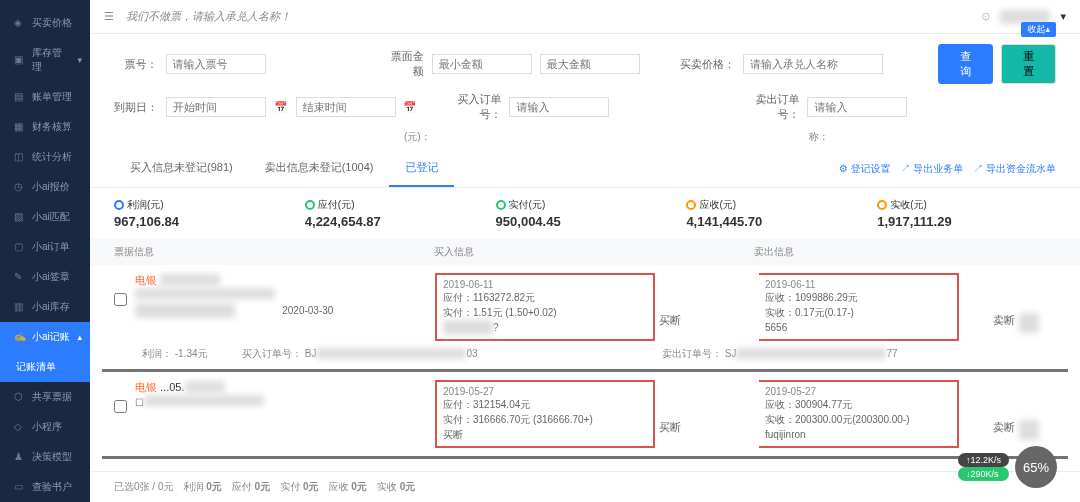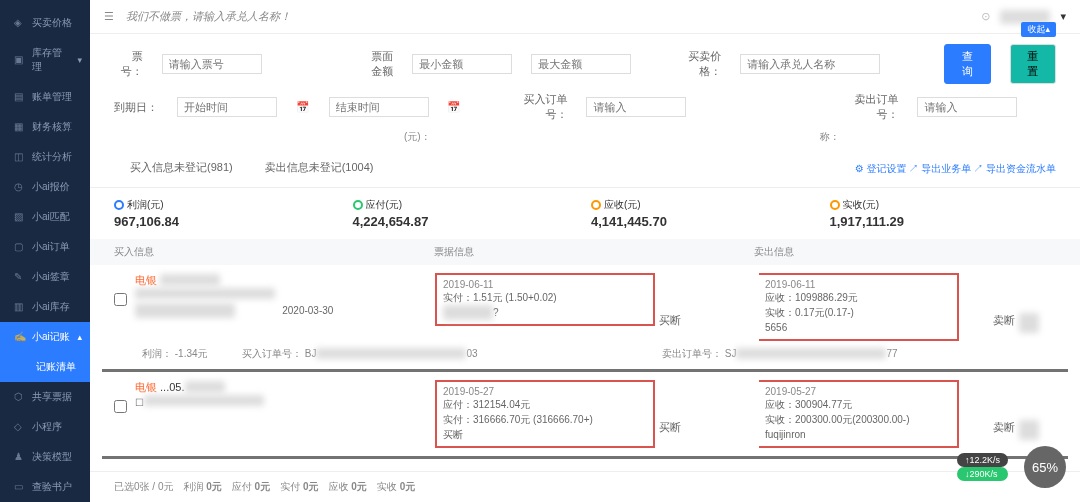--- a/index.html
+++ b/index.html
@@ -2,36 +2,36 @@
 <html><head>
 <meta charset="utf-8">
 <style>
 *{margin:0;padding:0;box-sizing:border-box;font-family:"Microsoft YaHei",Arial,sans-serif}
 body{background:#f5f6fa;font-size:11px;color:#333;overflow:hidden}
 .app{display:flex;height:502px;width:1080px}
 .sidebar{width:90px;background:#1a2942;color:#8b9ab5;display:flex;flex-direction:column;padding-top:8px;font-size:10px}
 .sb-item{padding:8px 8px 8px 14px;display:flex;align-items:center;gap:6px;cursor:pointer;position:relative}
 .sb-item.active{background:#2b7cff;color:#fff}
 .sb-item .ic{width:12px;height:12px;display:inline-block;opacity:.7}
-.sb-sub{background:#2b7cff;color:#fff;padding:8px 8px 8px 36px;font-size:10px}
+.sb-sub{background:#2b7cff;color:#fff;padding:8px 8px 8px 16px;font-size:10px}
 .main{flex:1;display:flex;flex-direction:column;background:#fff;overflow:hidden}
 .topbar{height:34px;display:flex;align-items:center;justify-content:space-between;padding:0 14px;border-bottom:1px solid #eee}
 .topbar .left{display:flex;align-items:center;gap:12px;color:#888}
 .topbar .right{display:flex;align-items:center;gap:10px}
 .filters{padding:10px 24px 6px;display:flex;flex-direction:column;gap:8px}
-.frow{display:flex;align-items:center;gap:19px}
+.frow{display:flex;align-items:center;gap:8px}
 .flabel{color:#666;width:44px;text-align:right}
 .finput{border:1px solid #ddd;padding:3px 6px;font-size:11px;width:100px;color:#aaa;background:#fff}
 .finput.wide{width:140px}
 .btn{padding:4px 14px;border-radius:3px;border:1px solid #ddd;background:#14b8a6;cursor:pointer;font-size:11px}
 .btn.primary{background:#2b7cff;color:#fff;border-color:#2b7cff}
 .tabs{display:flex;border-bottom:1px solid #eee;padding:0 24px;align-items:center}
 .tab{padding:10px 16px;color:#666;cursor:pointer;border-bottom:2px solid transparent}
 .tab.active{color:#2b7cff;border-bottom-color:#2b7cff}
-.tab-actions{margin-left:auto;display:flex;gap:2px;color:#2b7cff;font-size:10px}
+.tab-actions{margin-left:auto;display:flex;gap:10px;color:#2b7cff;font-size:10px}
 .stats{display:flex;padding:10px 24px;gap:12px}
 .stat{flex:1}
 .stat .lbl{font-size:10px;display:flex;align-items:center;gap:3px}
 .stat .val{font-size:13px;font-weight:bold;margin-top:2px}
 .dot{width:10px;height:10px;border-radius:50%;display:inline-block;border:2px solid;background:#fff}
 .dot.blue{border-color:#2b7cff}.dot.green{border-color:#29c76f}.dot.orange{border-color:#ff9800}
 .section-head{display:flex;background:#f7f8fa;padding:6px 24px;color:#888;font-size:10px}
 .section-head>div:nth-child(1){width:320px}
 .section-head>div:nth-child(2){width:320px}
 .section-head>div:nth-child(3){flex:1}
@@ -48,21 +48,21 @@
 .blur{filter:blur(3px);background:#ddd;color:#ddd;display:inline-block;border-radius:2px}
 .small{font-size:10px;color:#666;line-height:1.5}
 .date-line{color:#888;font-size:10px}
 .order-line{display:flex;padding:6px 12px 0 28px;color:#888;font-size:10px}
 .order-line>div:nth-child(1){width:100px}
 .order-line>div:nth-child(2){width:420px}
 .order-line>div:nth-child(3){flex:1}
 .footer{border-top:1px solid #eee;padding:8px 24px;display:flex;align-items:center;gap:10px;color:#888;font-size:10px;background:#fff}
 .footer-row2{padding:6px 24px;display:flex;align-items:center;gap:10px}
 .btn.disabled{color:#bbb;background:#f5f5f5}
-.speed-widget{position:absolute;right:14px;bottom:14px;display:flex;align-items:center;gap:16px}
+.speed-widget{position:absolute;right:23px;bottom:14px;display:flex;align-items:center;gap:6px}
 .speed-badge{background:#444;color:#fff;border-radius:10px;padding:2px 8px;font-size:9px}
 .speed-circle{width:42px;height:42px;border-radius:50%;background:#666;color:#fff;display:flex;align-items:center;justify-content:center;font-size:13px}
 .chev{font-size:9px;margin-left:auto}
 .hide-tag{position:absolute;right:24px;top:-12px;background:#2b7cff;color:#fff;font-size:9px;padding:1px 6px;border-radius:2px}
 </style>
 </head>
 <body>
 <div class="app">
 <div class="sidebar">
 <div class="sb-item">
@@ -175,20 +175,21 @@
 <div class="frow" style="font-size:10px;color:#888;padding-left:290px">
 <span>(元)：</span>
 <span style="margin-left:370px">称：</span>
 </div>
 <span class="hide-tag">收起▴</span>
 </div>
 
 <div class="tabs">
 <div class="tab"><span>买入信息未登记(981)</span></div>
 <div class="tab"><span>卖出信息未登记(1004)</span></div>
+<div class="tab active"><span>已登记</span></div>
 <div class="tab-actions">
 <span>⚙ <span>登记设置</span></span>
 <span>↗ <span>导出业务单</span></span>
 <span>↗ <span>导出资金流水单</span></span>
 </div>
 </div>
 
 <div class="stats">
 <div class="stat">
           <div class="lbl">
@@ -199,52 +200,60 @@
         </div>
 <div class="stat">
           <div class="lbl">
             <span class="dot green"></span>
             <span>应付(元)</span>
           </div>
           <div class="val">4,224,654.87</div>
         </div>
 <div class="stat">
           <div class="lbl">
+            <span class="dot green"></span>
+            <span>实付(元)</span>
+          </div>
+          <div class="val">950,004.45</div>
+        </div>
+<div class="stat">
+          <div class="lbl">
             <span class="dot orange"></span>
             <span>应收(元)</span>
           </div>
           <div class="val">4,141,445.70</div>
         </div>
 <div class="stat">
           <div class="lbl">
             <span class="dot orange"></span>
             <span>实收(元)</span>
           </div>
           <div class="val">1,917,111.29</div>
         </div>
 </div>
 
 <div class="section-head">
+<div>票据信息</div>
 <div>买入信息</div>
-<div>票据信息</div>
 <div>卖出信息</div>
 </div>
 
 <div class="list">
 
 <div class="row">
 <div class="row-main">
 <input type="checkbox" class="chk" style="">
 <div class="col1">
 <div><span class="tag">电银</span> <span class="blur" style="width:60px">xxxxx</span></div>
 <div class="small"><span class="blur" style="width:140px;height:11px">x</span></div>
 <div class="small"><span class="blur" style="width:100px">x</span> &nbsp;&nbsp;&nbsp;&nbsp;&nbsp;&nbsp;&nbsp;&nbsp;&nbsp;&nbsp;&nbsp;&nbsp;&nbsp;&nbsp;&nbsp;&nbsp;<span>2020-03-30</span></div>
 </div>
 <div class="col2">
 <div class="date-line">2019-06-11</div>
+<div class="small"><span>应付：1163272.82元</span></div>
 <div class="small"><span>实付：1.51元 (1.50+0.02)</span></div>
 <div class="small"><span class="blur" style="width:50px">xxx</span><span>?</span></div>
 </div>
 <div class="col3">买断</div>
 <div class="col4">
 <div class="date-line">2019-06-11</div>
 <div class="small"><span>应收：1099886.29元</span></div>
 <div class="small"><span>实收：0.17元(0.17-)</span></div>
 <div class="small">5656</div>
 </div>

